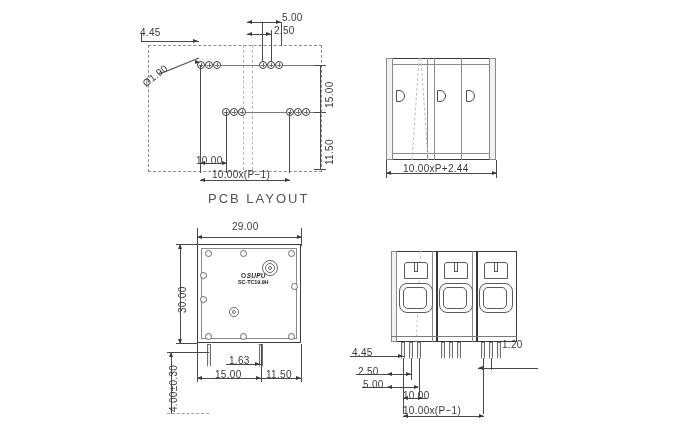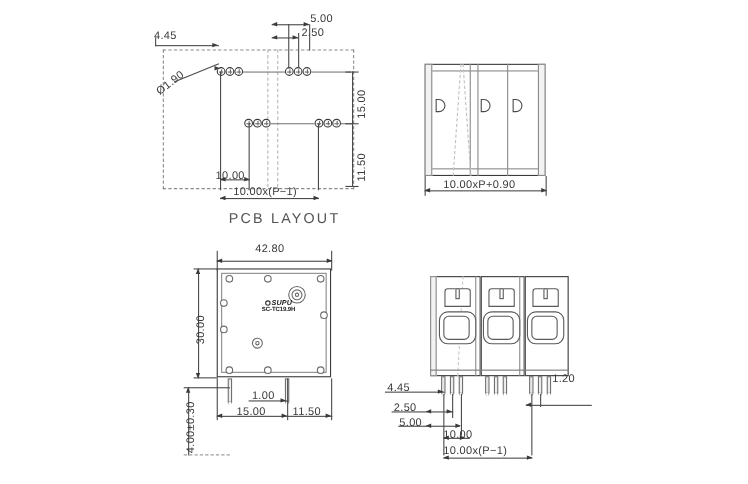--- a/index.html
+++ b/index.html
@@ -258,21 +258,21 @@
     <div style="position:absolute;left:466px;top:90px;width:9px;height:12px;border:1px solid #4a4a4a;border-radius:0 7px 7px 0;box-sizing:border-box;background:#fff;"></div>
 
     <div class="dash" style="left:415px;top:58px;width:0;height:102px;border-left-width:1px;border-color:#c0c0c0;transform:rotate(4deg);"></div>
     <div class="dash" style="left:424px;top:58px;width:0;height:102px;border-left-width:1px;border-color:#c0c0c0;transform:rotate(-4deg);"></div>
 
     <div class="dim" style="left:386px;top:160px;width:1px;height:18px;"></div>
     <div class="dim" style="left:496px;top:160px;width:1px;height:18px;"></div>
     <div class="dim" style="left:386px;top:173px;width:111px;height:1px;"></div>
     <div class="tick arrL" style="left:386px;top:171px;"></div>
     <div class="tick arrR" style="left:492px;top:171px;"></div>
-    <div class="txt" style="left:403px;top:164px;">10.00xP+0.90</div>
+    <div class="txt" style="left:403px;top:164px;">10.00xP+2.44</div>
   </div>
 
   <div>
 
     <div class="box" style="left:197px;top:244px;width:104px;height:99px;"></div>
     <div class="boxl" style="left:201px;top:248px;width:96px;height:91px;"></div>
 
     <div class="screwhole" style="left:205px;top:250px;width:7px;height:7px;"></div>
     <div class="screwhole" style="left:240px;top:250px;width:7px;height:7px;"></div>
     <div class="screwhole" style="left:288px;top:250px;width:7px;height:7px;"></div>
@@ -299,38 +299,38 @@
     </div>
 
     <div class="pin" style="left:207px;top:344px;width:4px;height:22px;"></div>
     <div class="pin" style="left:259px;top:344px;width:4px;height:22px;"></div>
 
     <div class="dim" style="left:197px;top:228px;width:1px;height:18px;"></div>
     <div class="dim" style="left:301px;top:228px;width:1px;height:18px;"></div>
     <div class="dim" style="left:197px;top:237px;width:105px;height:1px;"></div>
     <div class="tick arrL" style="left:197px;top:235px;"></div>
     <div class="tick arrR" style="left:297px;top:235px;"></div>
-    <div class="txt" style="left:232px;top:222px;">42.80</div>
+    <div class="txt" style="left:232px;top:222px;">29.00</div>
 
     <div class="dim" style="left:180px;top:244px;width:1px;height:100px;"></div>
     <div class="tick arrU" style="left:178px;top:244px;"></div>
     <div class="tick arrD" style="left:178px;top:339px;"></div>
     <div class="dim" style="left:176px;top:244px;width:22px;height:1px;"></div>
     <div class="dim" style="left:176px;top:343px;width:22px;height:1px;"></div>
     <div class="txt vert" style="left:178px;top:313px;">30.00</div>
 
     <div class="dim" style="left:171px;top:352px;width:1px;height:62px;"></div>
     <div class="dim" style="left:167px;top:352px;width:42px;height:1px;"></div>
     <div class="dim" style="left:167px;top:413px;width:42px;height:1px;border-top:1px dashed #a0a0a0;background:none;height:0;"></div>
     <div class="tick arrU" style="left:169px;top:352px;"></div>
     <div class="txt vert" style="left:169px;top:412px;">4.00±0.30</div>
 
     <div class="dim" style="left:226px;top:364px;width:36px;height:1px;"></div>
     <div class="tick arrR" style="left:255px;top:362px;"></div>
-    <div class="txt" style="left:229px;top:356px;">1.00</div>
+    <div class="txt" style="left:229px;top:356px;">1.63</div>
 
     <div class="dim" style="left:197px;top:344px;width:1px;height:38px;"></div>
     <div class="dim" style="left:261px;top:344px;width:1px;height:38px;"></div>
     <div class="dim" style="left:301px;top:344px;width:1px;height:38px;"></div>
     <div class="dim" style="left:197px;top:378px;width:105px;height:1px;"></div>
     <div class="tick arrL" style="left:197px;top:376px;"></div>
     <div class="tick arrR" style="left:256px;top:376px;"></div>
     <div class="tick arrR" style="left:296px;top:376px;"></div>
     <div class="txt" style="left:215px;top:370px;">15.00</div>
     <div class="txt" style="left:266px;top:370px;">11.50</div>

